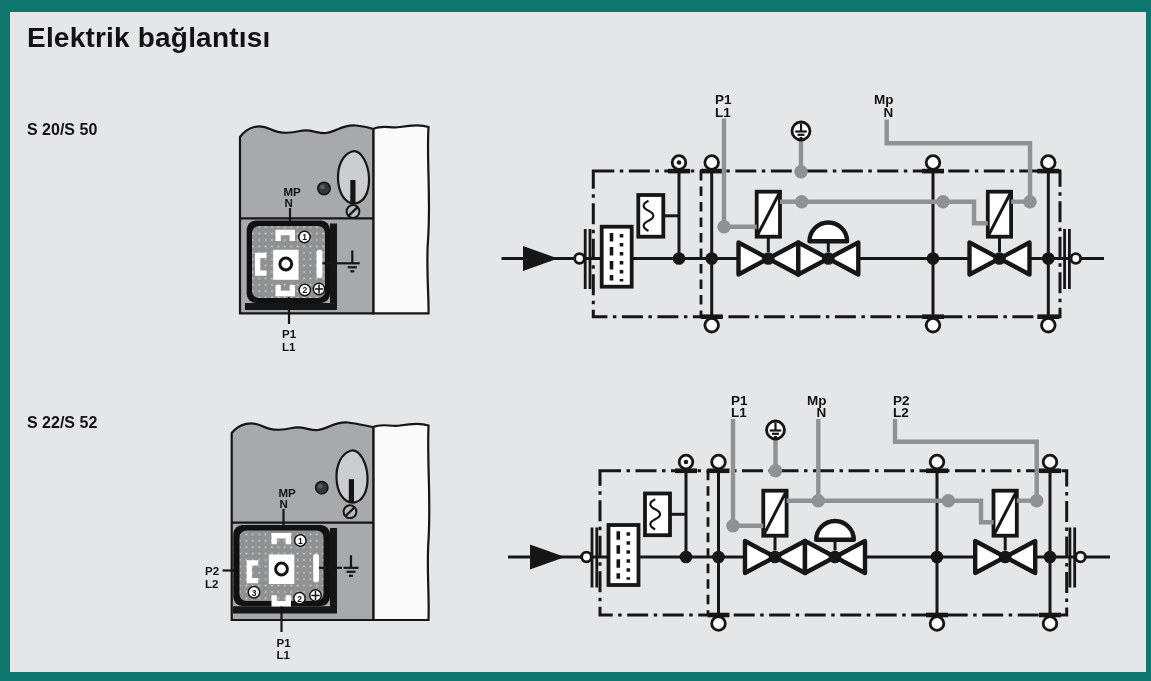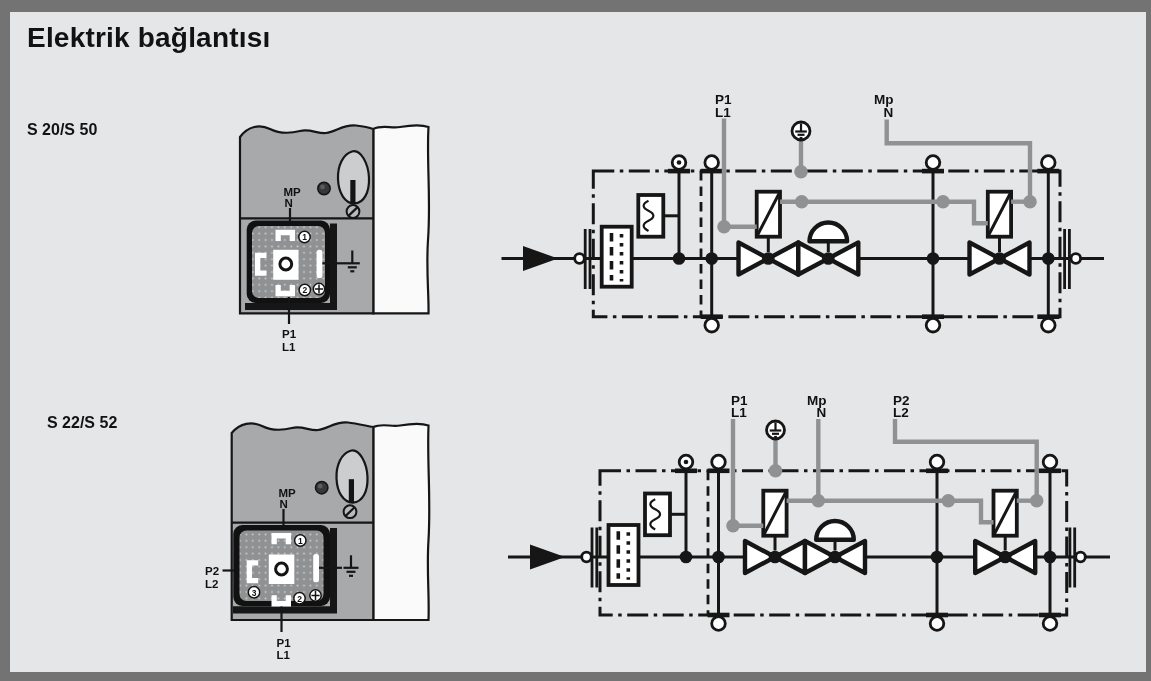--- a/index.html
+++ b/index.html
@@ -1,22 +1,22 @@
 <!DOCTYPE html>
 <html><head>
 <meta charset="utf-8">
 <style>
   html,body{margin:0;padding:0;background:#fff;}
-  .page{position:relative;width:1151px;height:681px;background:#737373;overflow:hidden;
+  .page{position:relative;width:1151px;height:681px;background:#0f766e;overflow:hidden;
         font-family:"Liberation Sans",sans-serif;}
   .panel{position:absolute;left:10px;top:12px;width:1136px;height:660px;background:#e5e6e7;}
   .title{position:absolute;left:27px;top:22px;font-size:28px;font-weight:bold;color:#121212;letter-spacing:.2px;}
   .model{position:absolute;left:27px;font-size:16px;font-weight:bold;color:#121212;}
   .model.r1{top:121px;}
-  .model.r2{top:414px;margin-left:20px;}
+  .model.r2{top:414px;}
   svg.overlay{position:absolute;left:0;top:0;width:1151px;height:681px;}
 
   
   .ln  {stroke:#161616;stroke-width:3;fill:none;}
   .ln2 {stroke:#161616;stroke-width:2.2;fill:none;}
   .thk {stroke:#161616;stroke-width:3.8;fill:#fff;}
   .tri {stroke:#161616;stroke-width:4.4;fill:#fff;stroke-linejoin:round;}
   .gw  {stroke:#8f9193;stroke-width:4.4;fill:none;}
   .gd  {fill:#8f9193;}
   .bd  {fill:#161616;}

